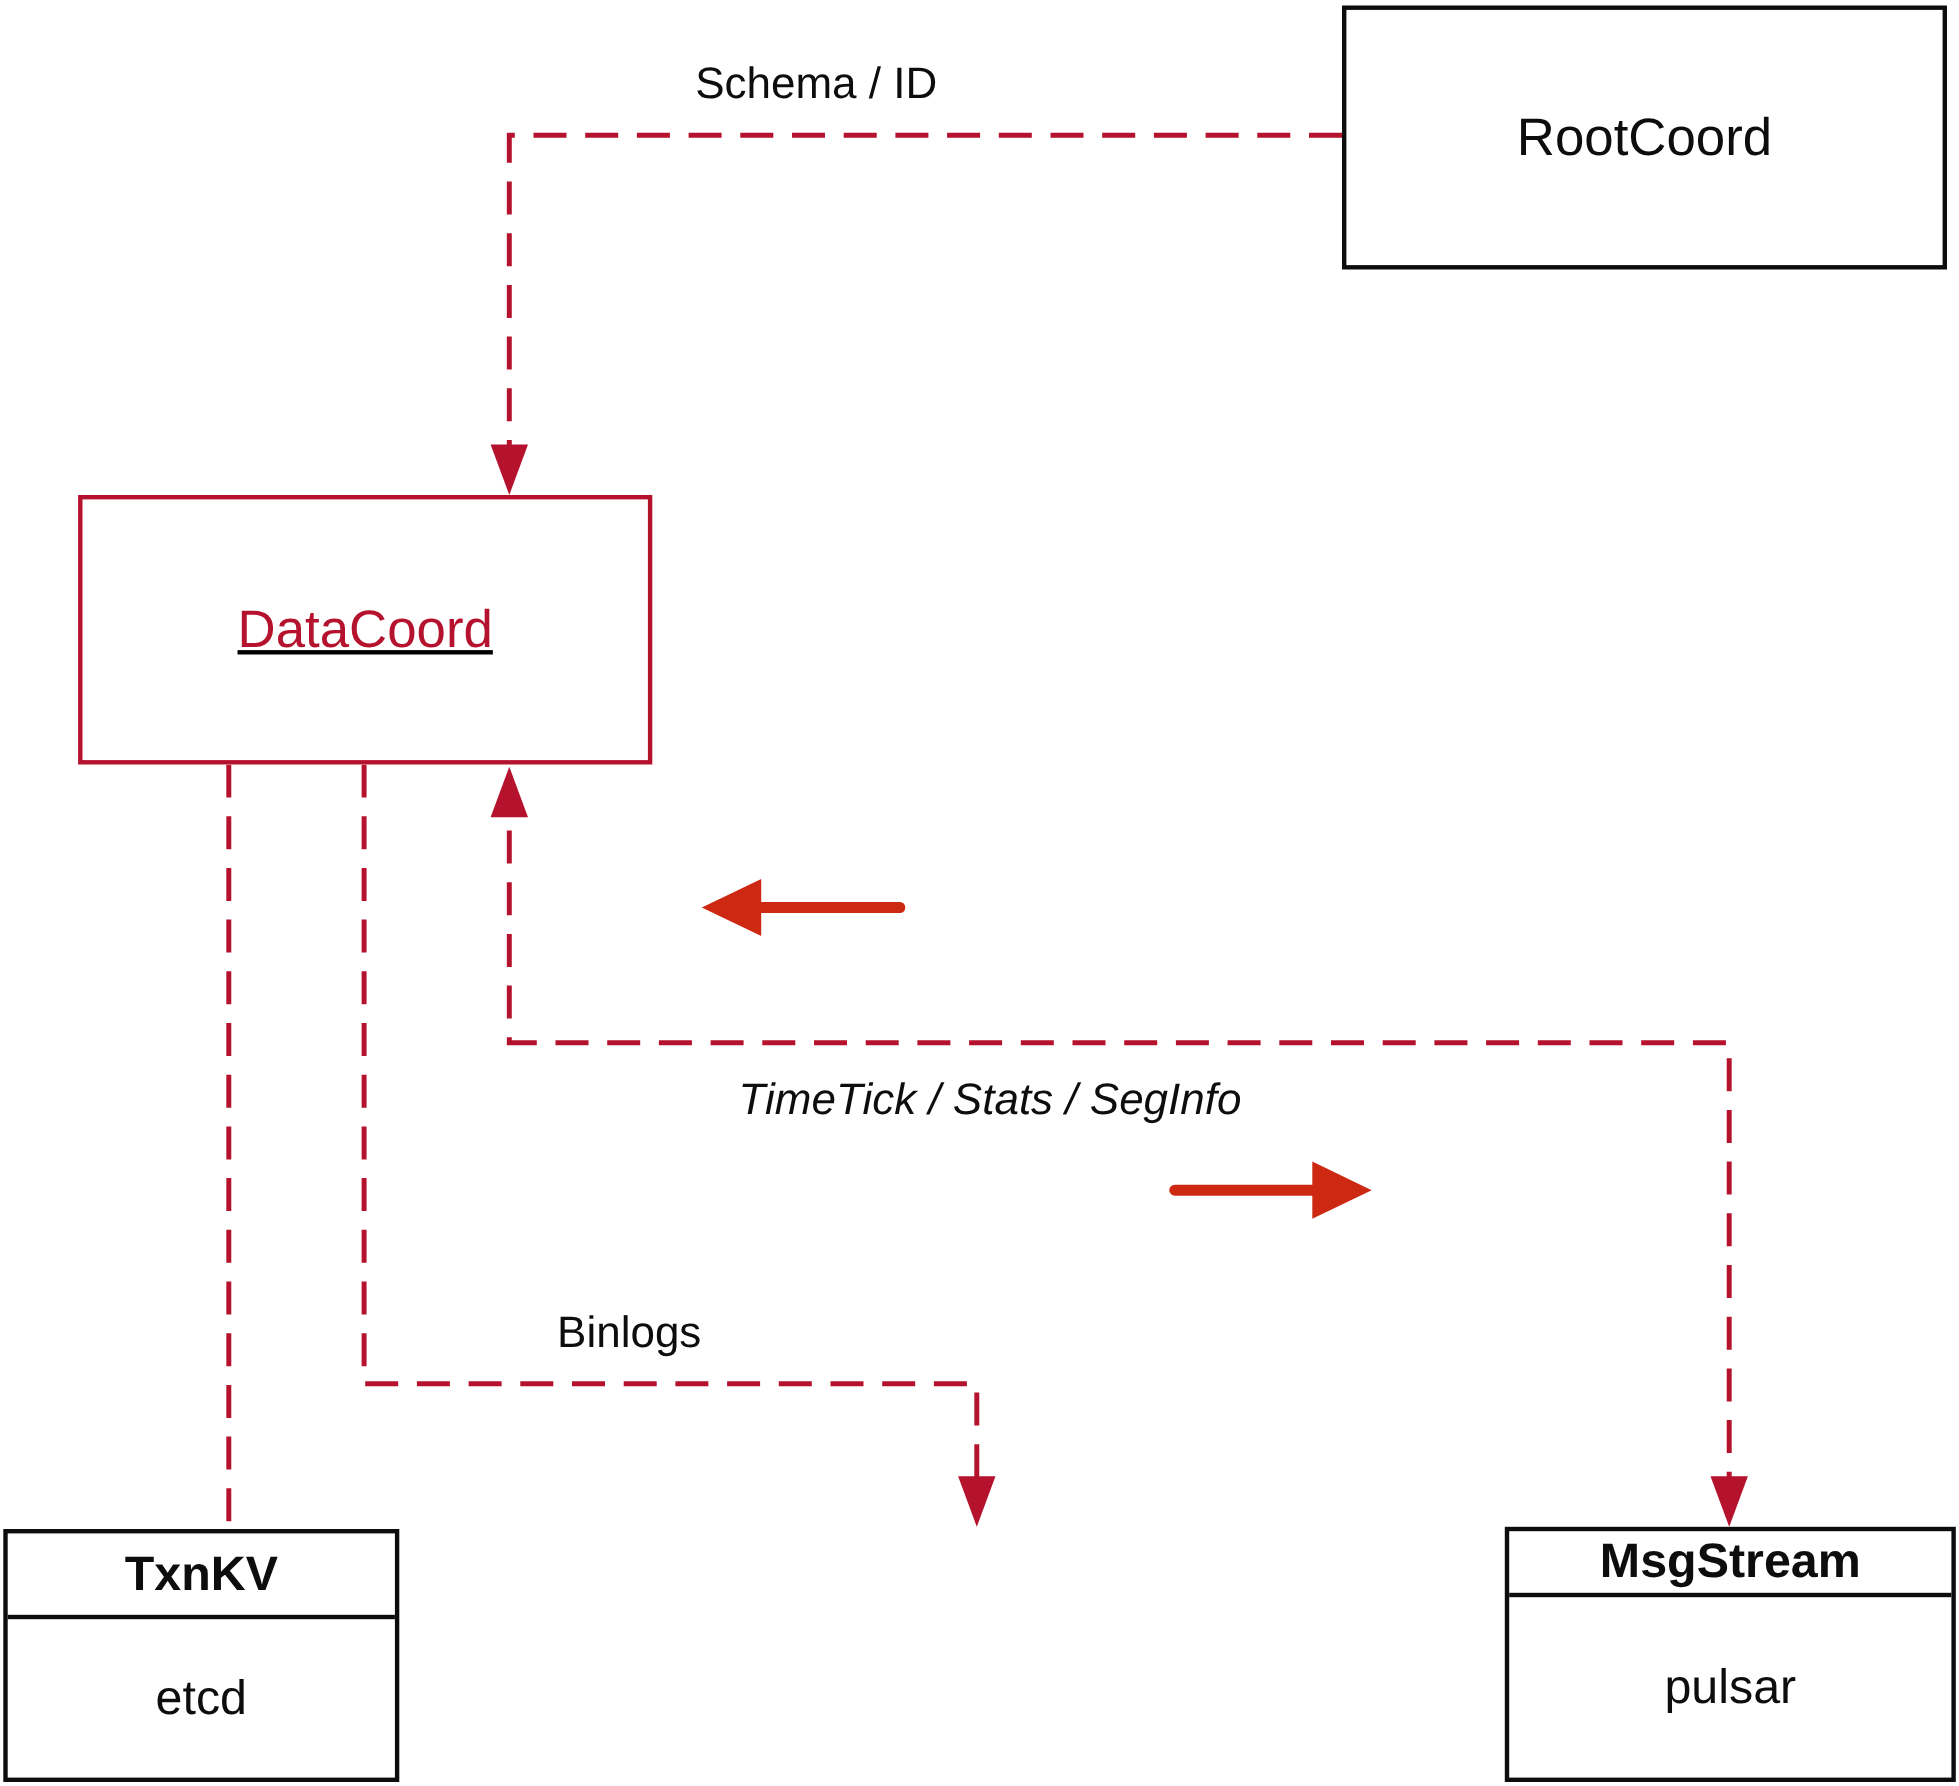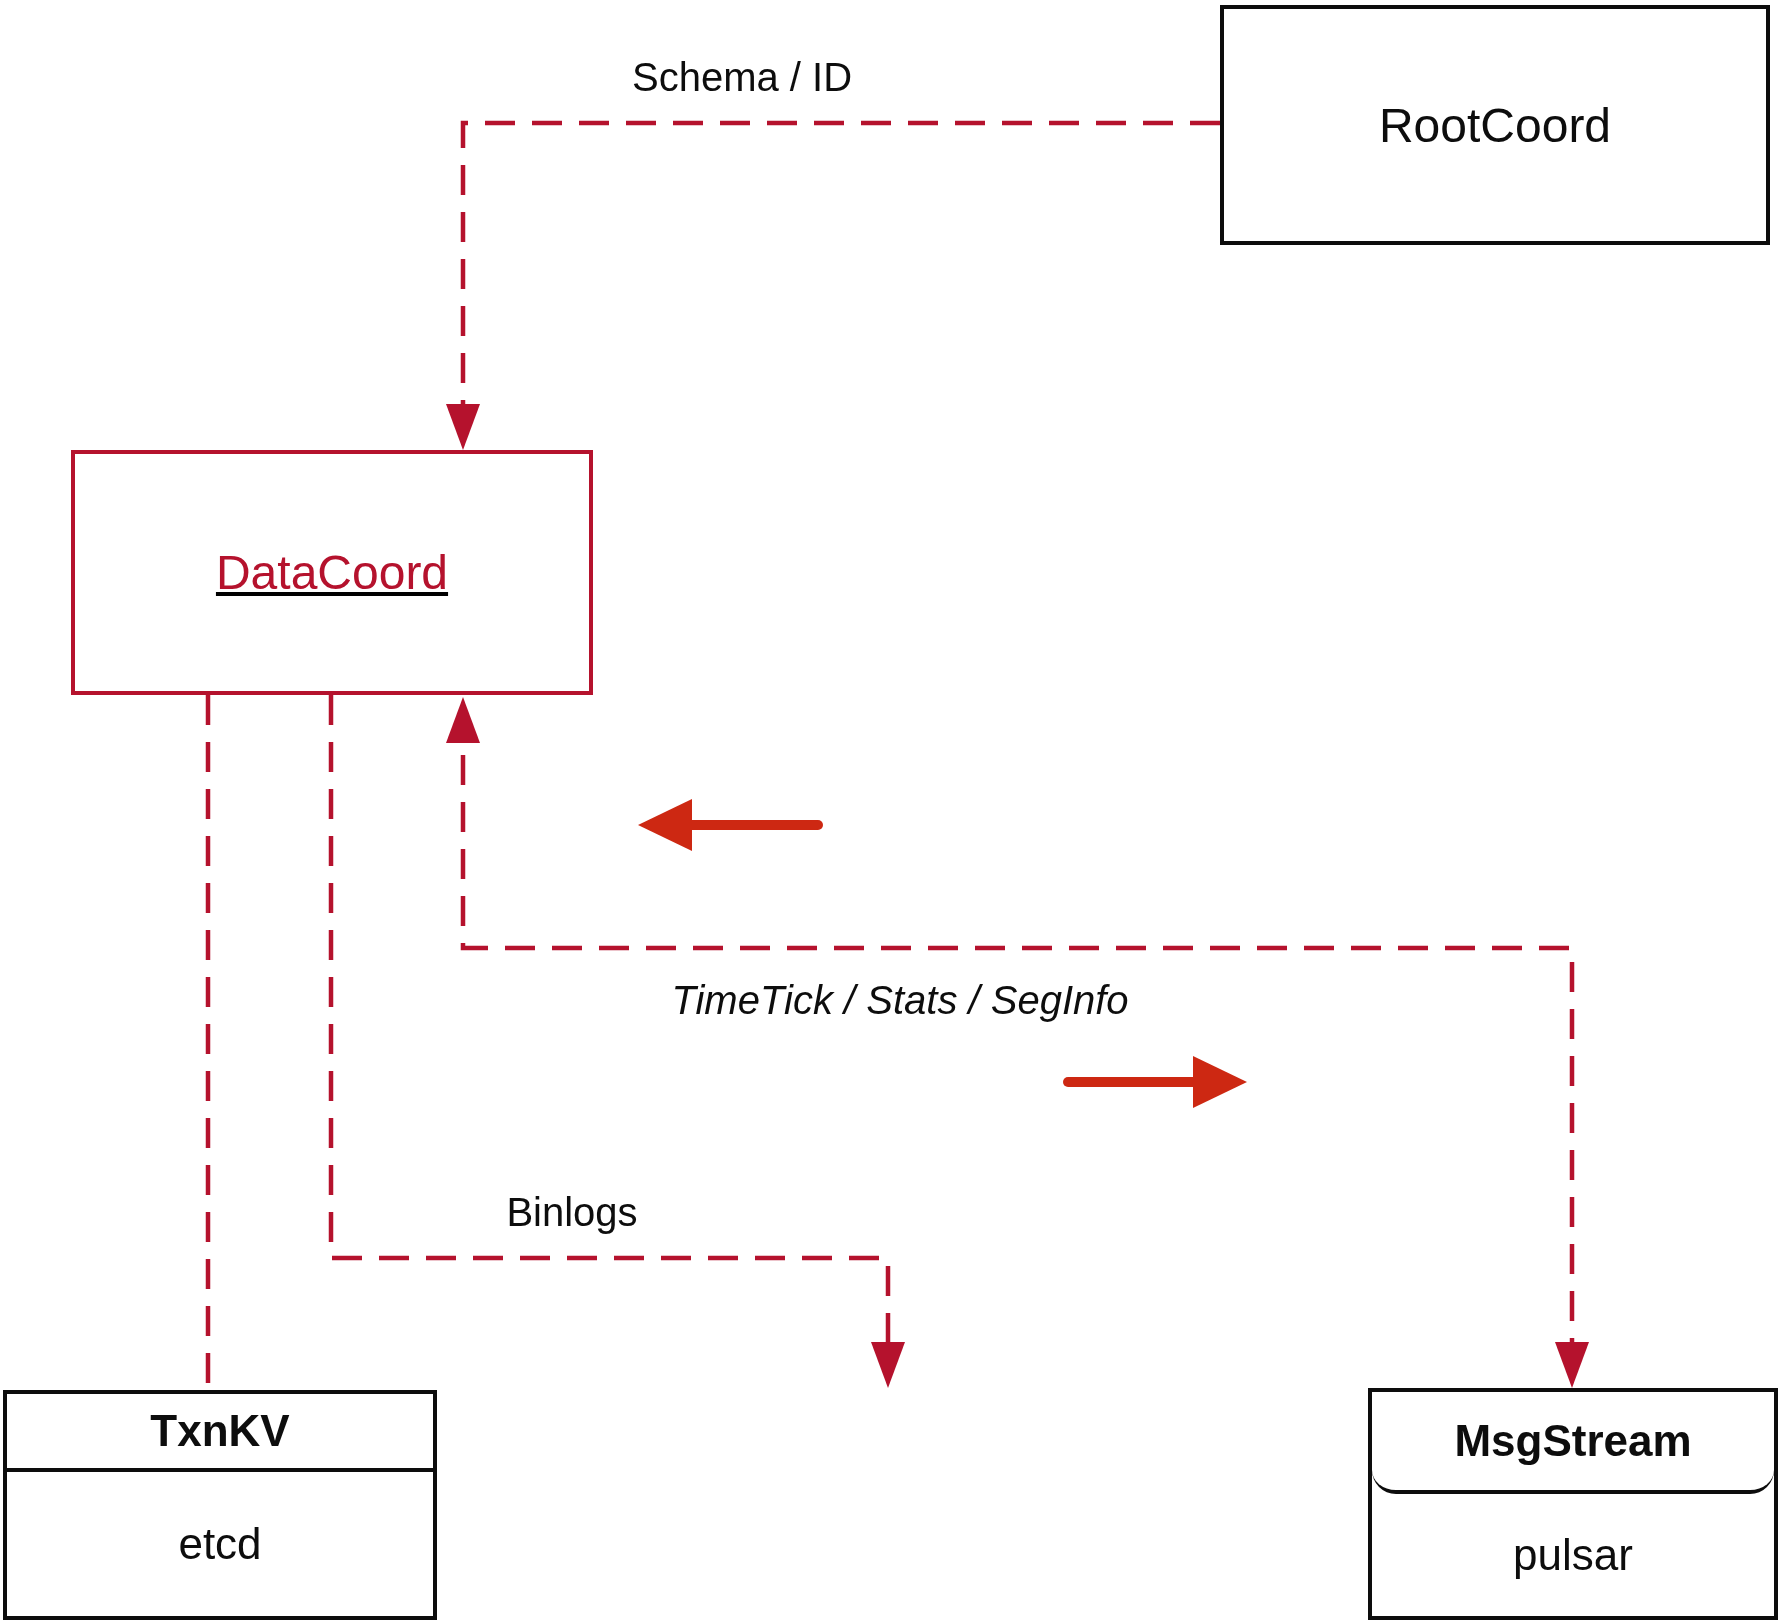--- a/index.html
+++ b/index.html
@@ -123,30 +123,30 @@
   </svg>
 
   <div class="node plain-node black-border" style="left:1220px; top:5px; width:550px; height:240px;align-items:center;">
     <span class="node-title">RootCoord</span>
   </div>
 
   <div class="node plain-node red-border" style="left:71px; top:450px; width:522px; height:245px;">
     <span class="node-title red">DataCoord</span>
   </div>
 
-  <div class="node table-node" style="left:3px; top:1390px; width:434px; height:230px;">
+  <div class="node table-node" style="left:3px; top:1390px; width:360px; height:230px;">
     <div class="table-header" style="height:78px;">TxnKV</div>
     <div class="table-body">
       <div>etcd</div>
     </div>
   </div>
 
 
   <div class="node table-node" style="left:1368px; top:1388px; width:410px; height:232px;">
-    <div class="table-header" style="height:102px;border-radius:24px;">MsgStream</div>
+    <div class="table-header" style="height:60px;">MsgStream</div>
     <div class="table-body">
       <div>pulsar</div>
     </div>
   </div>
 
   <div class="edge-label" style="left:742px; top:77px;">Schema / ID</div>
 
 
   <div class="edge-label" style="left:900px; top:1000px;font-style:italic;">TimeTick / Stats / SegInfo</div>
 

